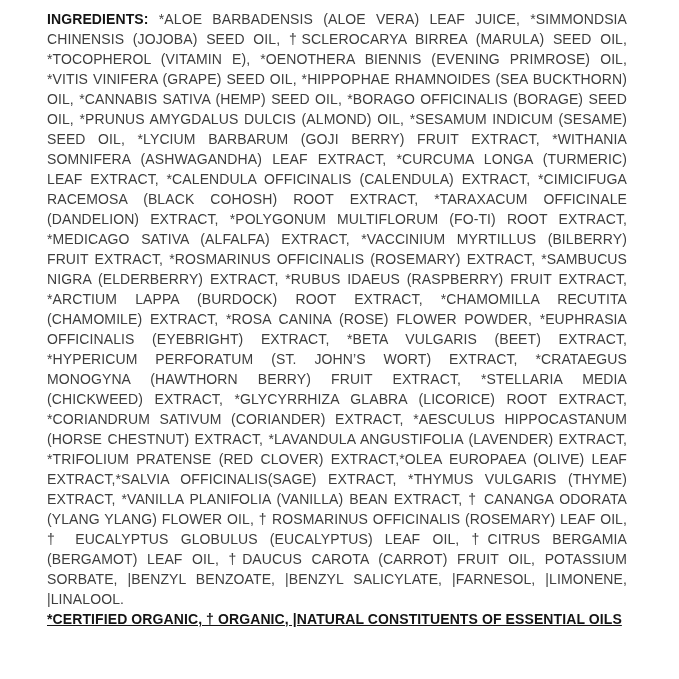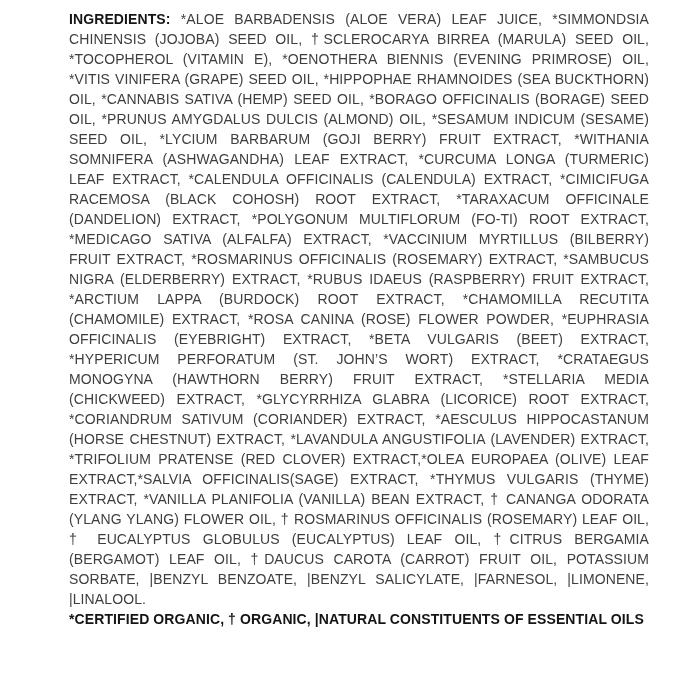--- a/index.html
+++ b/index.html
@@ -17,36 +17,36 @@
   .label-block {
     box-sizing: border-box;
     position: absolute;
     left: 47px;
     top: 9px;
     width: 580px;
     font-family: "Liberation Sans", sans-serif;
     font-size: 14px;
     line-height: 20px;
     letter-spacing: 0.1px;
-    margin-left: 22px;
   }
   .ingredients-paragraph {
     margin: 0;
     text-align: justify;
     color: var(--body-ink, #3e3e3e);
   }
   .ingredients-heading {
     font-weight: bold;
     color: var(--bold-ink, #141414);
   }
   .footnote {
     margin: 0;
     text-align: justify;
     font-weight: bold;
     color: var(--bold-ink, #141414);
+    text-decoration: underline;
   }
 </style>
 </head>
 <body>
 
 <div class="page">
   <div class="label-block">
     <p class="ingredients-paragraph"><span class="ingredients-heading">INGREDIENTS:</span><span> *ALOE BARBADENSIS (ALOE VERA) LEAF JUICE, *SIMMONDSIA CHINENSIS (JOJOBA) SEED OIL, †SCLEROCARYA BIRREA (MARULA) SEED OIL, *TOCOPHEROL (VITAMIN E), *OENOTHERA BIENNIS (EVENING PRIMROSE) OIL, *VITIS VINIFERA (GRAPE) SEED OIL, *HIPPOPHAE RHAMNOIDES (SEA BUCKTHORN) OIL, *CANNABIS SATIVA (HEMP) SEED OIL, *BORAGO OFFICINALIS (BORAGE) SEED OIL, *PRUNUS AMYGDALUS DULCIS (ALMOND) OIL, *SESAMUM INDICUM (SESAME) SEED OIL, *LYCIUM BARBARUM (GOJI BERRY) FRUIT EXTRACT, *WITHANIA SOMNIFERA (ASHWAGANDHA) LEAF EXTRACT, *CURCUMA LONGA (TURMERIC) LEAF EXTRACT, *CALENDULA OFFICINALIS (CALENDULA) EXTRACT, *CIMICIFUGA RACEMOSA (BLACK COHOSH) ROOT EXTRACT, *TARAXACUM OFFICINALE (DANDELION) EXTRACT, *POLYGONUM MULTIFLORUM (FO-TI) ROOT EXTRACT, *MEDICAGO SATIVA (ALFALFA) EXTRACT, *VACCINIUM MYRTILLUS (BILBERRY) FRUIT EXTRACT, *ROSMARINUS OFFICINALIS (ROSEMARY) EXTRACT, *SAMBUCUS NIGRA (ELDERBERRY) EXTRACT, *RUBUS IDAEUS (RASPBERRY) FRUIT EXTRACT, *ARCTIUM LAPPA (BURDOCK) ROOT EXTRACT, *CHAMOMILLA RECUTITA (CHAMOMILE) EXTRACT, *ROSA CANINA (ROSE) FLOWER POWDER, *EUPHRASIA OFFICINALIS (EYEBRIGHT) EXTRACT, *BETA VULGARIS (BEET) EXTRACT, *HYPERICUM PERFORATUM (ST. JOHN’S WORT) EXTRACT, *CRATAEGUS MONOGYNA (HAWTHORN BERRY) FRUIT EXTRACT, *STELLARIA MEDIA (CHICKWEED) EXTRACT, *GLYCYRRHIZA GLABRA (LICORICE) ROOT EXTRACT, *CORIANDRUM SATIVUM (CORIANDER) EXTRACT, *AESCULUS HIPPOCASTANUM (HORSE CHESTNUT) EXTRACT, *LAVANDULA ANGUSTIFOLIA (LAVENDER) EXTRACT, *TRIFOLIUM PRATENSE (RED CLOVER) EXTRACT,*OLEA EUROPAEA (OLIVE) LEAF EXTRACT,*SALVIA OFFICINALIS(SAGE) EXTRACT, *THYMUS VULGARIS (THYME) EXTRACT, *VANILLA PLANIFOLIA (VANILLA) BEAN EXTRACT, † CANANGA ODORATA (YLANG YLANG) FLOWER OIL, † ROSMARINUS OFFICINALIS (ROSEMARY) LEAF OIL, † EUCALYPTUS GLOBULUS (EUCALYPTUS) LEAF OIL, †CITRUS BERGAMIA (BERGAMOT) LEAF OIL, †DAUCUS CAROTA (CARROT) FRUIT OIL, POTASSIUM SORBATE, |BENZYL BENZOATE, |BENZYL SALICYLATE, |FARNESOL, |LIMONENE, |LINALOOL.</span></p>
     <p class="footnote">*CERTIFIED ORGANIC, † ORGANIC, |NATURAL CONSTITUENTS OF ESSENTIAL OILS</p>
   </div>

